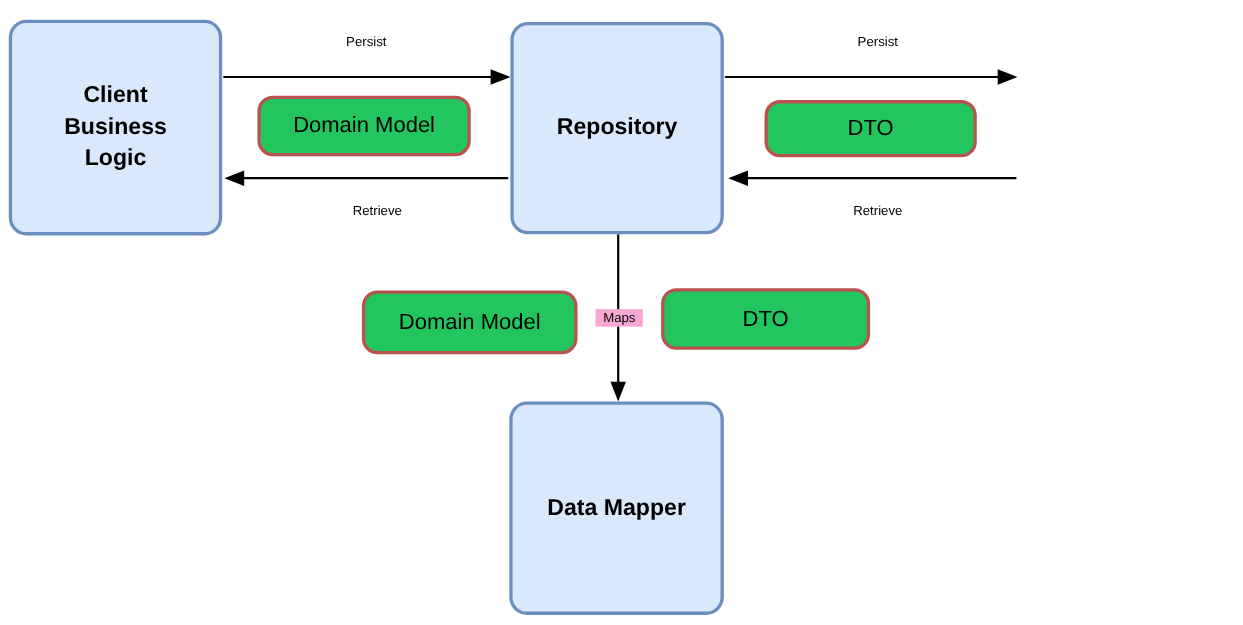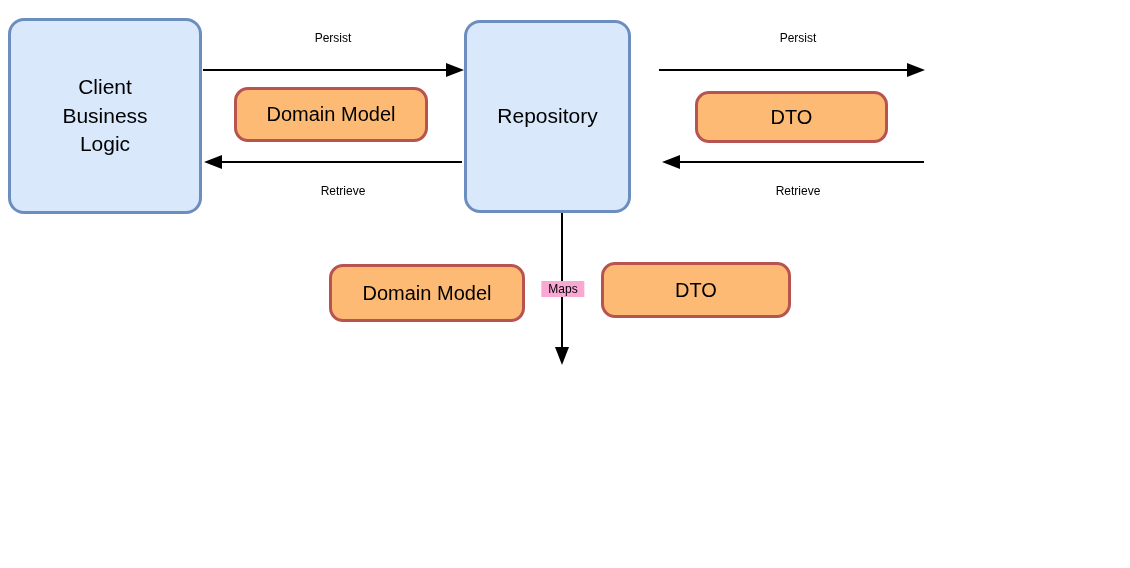--- a/index.html
+++ b/index.html
@@ -27,34 +27,34 @@
   .node {
     position: absolute;
     box-sizing: border-box;
     background: #dae8fc;
     border: 3px solid #6c8ebf;
     border-radius: 16px;
     display: flex;
     align-items: center;
     justify-content: center;
     text-align: center;
-    font-weight: normal;
+    font-weight: bold;
     font-size: 21px;
     line-height: 1.35;
     color: #000000;
     white-space: pre-line;
   }
   .node-client      { left: 8px;   top: 18px;  width: 194px; height: 196px; }
-  .node-repository  { left: 464px; top: 20px;  width: 167px; height: 193px; }
+  .node-repository  { left: 464px; top: 20px;  width: 194px; height: 193px; }
   .node-datasource  { left: 925px; top: 17px;  width: 196px; height: 196px; }
   .node-datamapper  { left: 463px; top: 365px; width: 195px; height: 194px; }
   .pill {
     position: absolute;
     box-sizing: border-box;
-    background: #fdba74;
+    background: #22c55e;
     border: 3px solid #b85450;
     border-radius: 14px;
     display: flex;
     align-items: center;
     justify-content: center;
     text-align: center;
     font-size: 20px;
     color: #000000;
   }
   .pill-domain-model-top    { left: 234px; top: 87px;  width: 194px; height: 55px; }
@@ -107,20 +107,23 @@
   </svg>
 
   <div class="node node-client">
     <span>Client
 Business
 Logic</span>
   </div>
   <div class="node node-repository">
     <span>Repository</span>
   </div>
+  <div class="node node-datamapper">
+    <span>Data Mapper</span>
+  </div>
 
   <div class="pill pill-domain-model-top">
     <span>Domain Model</span>
   </div>
   <div class="pill pill-dto-top">
     <span>DTO</span>
   </div>
   <div class="pill pill-domain-model-bottom">
     <span>Domain Model</span>
   </div>

